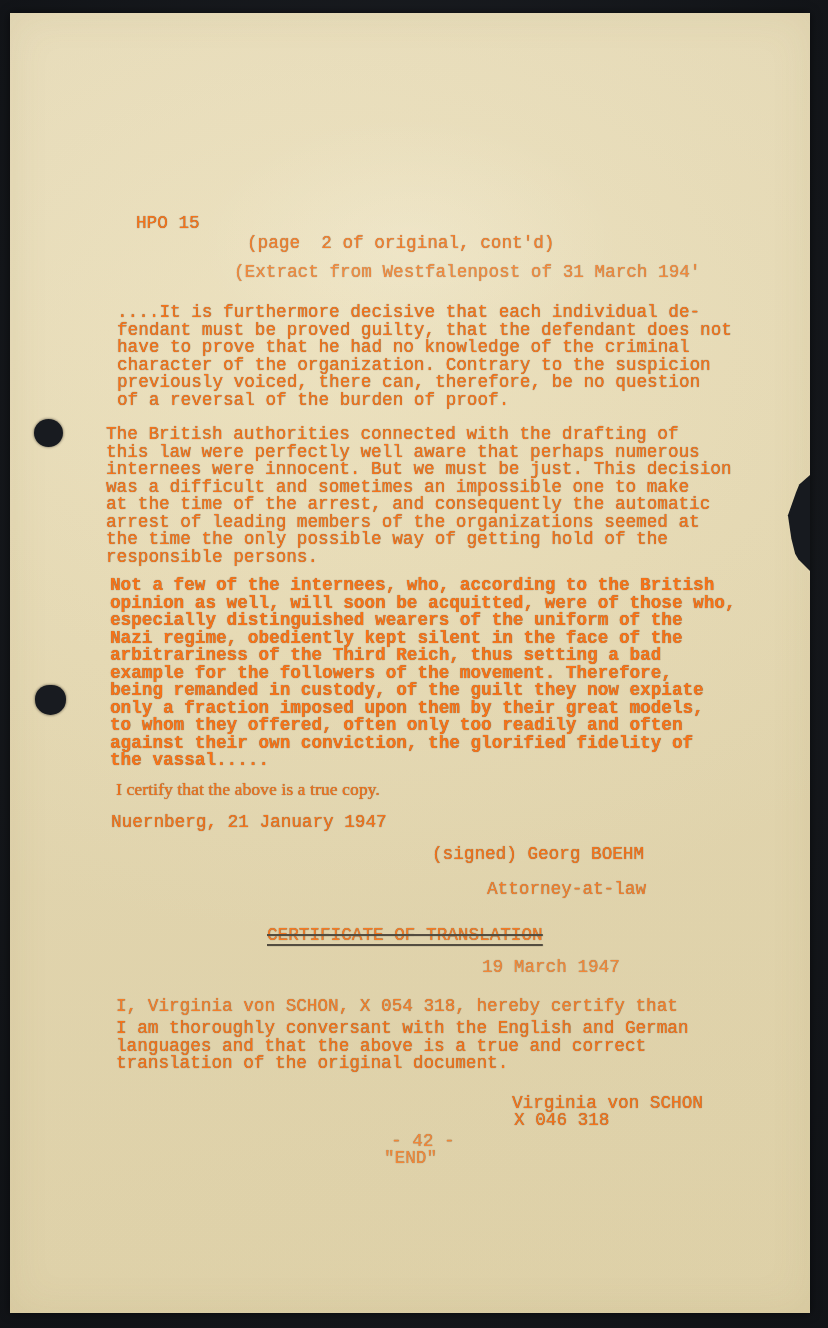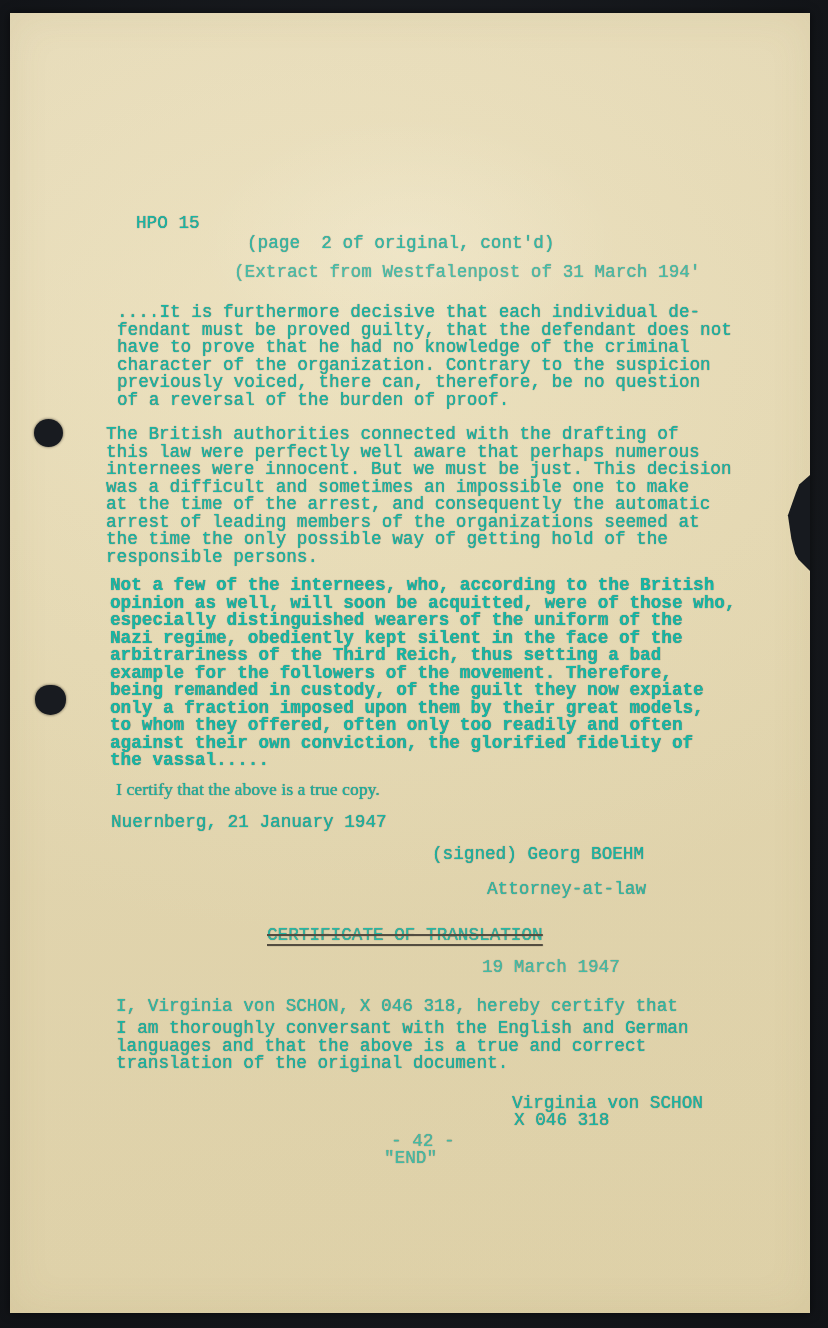--- a/index.html
+++ b/index.html
@@ -45,21 +45,21 @@
     width: 24px;
     height: 96px;
     background: #171a1f;
     clip-path: polygon(100% 0, 55% 10%, 42% 18%, 8% 42%, 22% 66%, 38% 82%, 52% 88%, 100% 100%);
   }
   .txt {
     position: absolute;
     white-space: pre;
     font-size: 17.5px;
     line-height: 17.5px;
-    color: #14b8a6;
+    color: #f97316;
     text-shadow: 0 0 1px rgba(80,74,64,0.85), 0.4px 0.4px 0 rgba(80,74,64,0.30);
     letter-spacing: 0.1px;
   }
   .center { text-align: center; }
   .faded   { opacity: 0.78; }
   .faded2  { opacity: 0.88; }
   .cert-title {
     text-decoration: underline line-through;
     text-decoration-color: rgba(70,64,54,0.9);
     text-decoration-thickness: 1.6px;
@@ -142,21 +142,21 @@
 <div class="txt pos-placedate">Nuernberg, 21 January 1947</div>
 
 <div class="txt pos-signed">(signed) Georg BOEHM</div>
 
 <div class="txt faded2 pos-signtitle">Attorney-at-law</div>
 
 <div class="txt cert-title pos-certtitle">CERTIFICATE OF TRANSLATION</div>
 
 <div class="txt faded pos-certdate">19 March 1947</div>
 
-<div class="txt faded2 pos-certintro">I, Virginia von SCHON, X 046 318, hereby certify that</div>
+<div class="txt faded2 pos-certintro">I, Virginia von SCHON, X 054 318, hereby certify that</div>
 
 <div class="txt pos-certbody">I am thoroughly conversant with the English and German
 languages and that the above is a true and correct
 translation of the original document.</div>
 
 <div class="txt pos-signame">Virginia von SCHON</div>
 
 <div class="txt pos-sigid">X 046 318</div>
 
 <div class="txt faded pos-pagenum">- 42 -</div>

